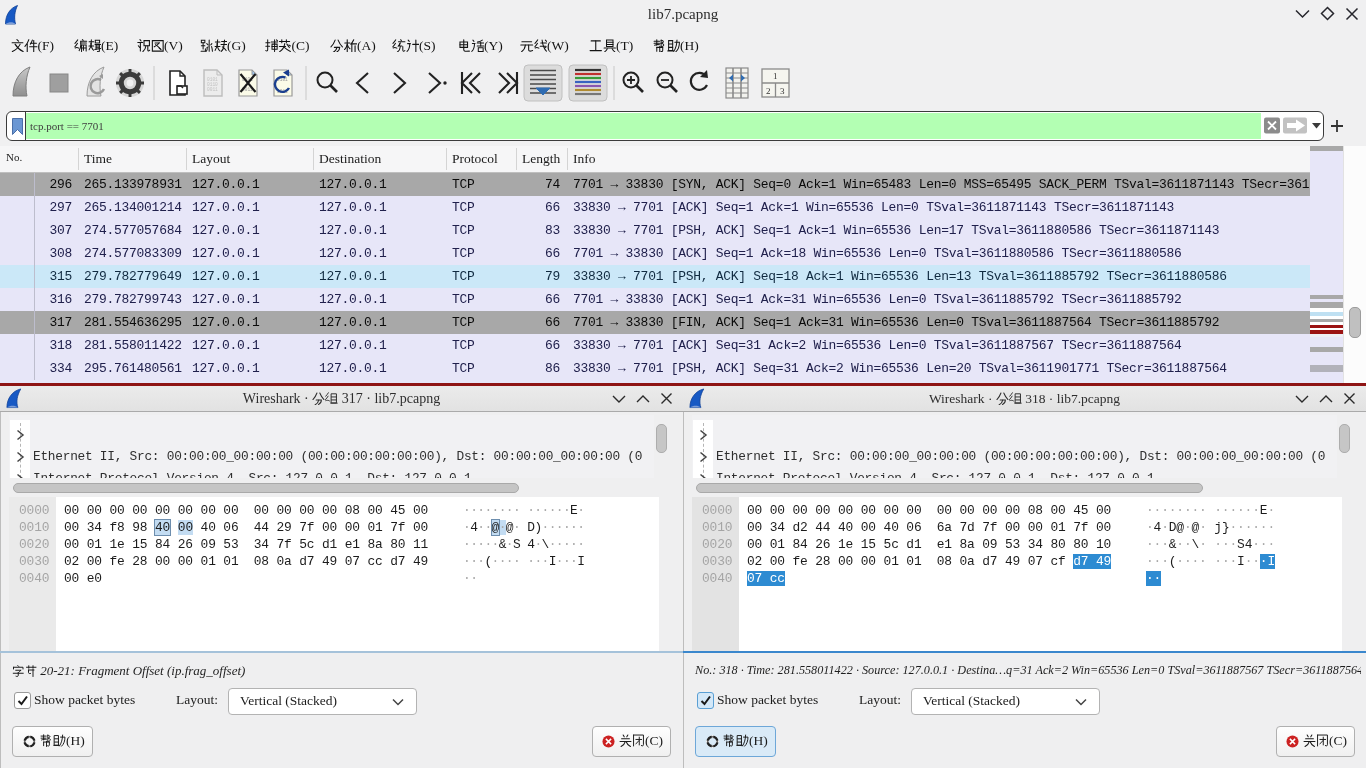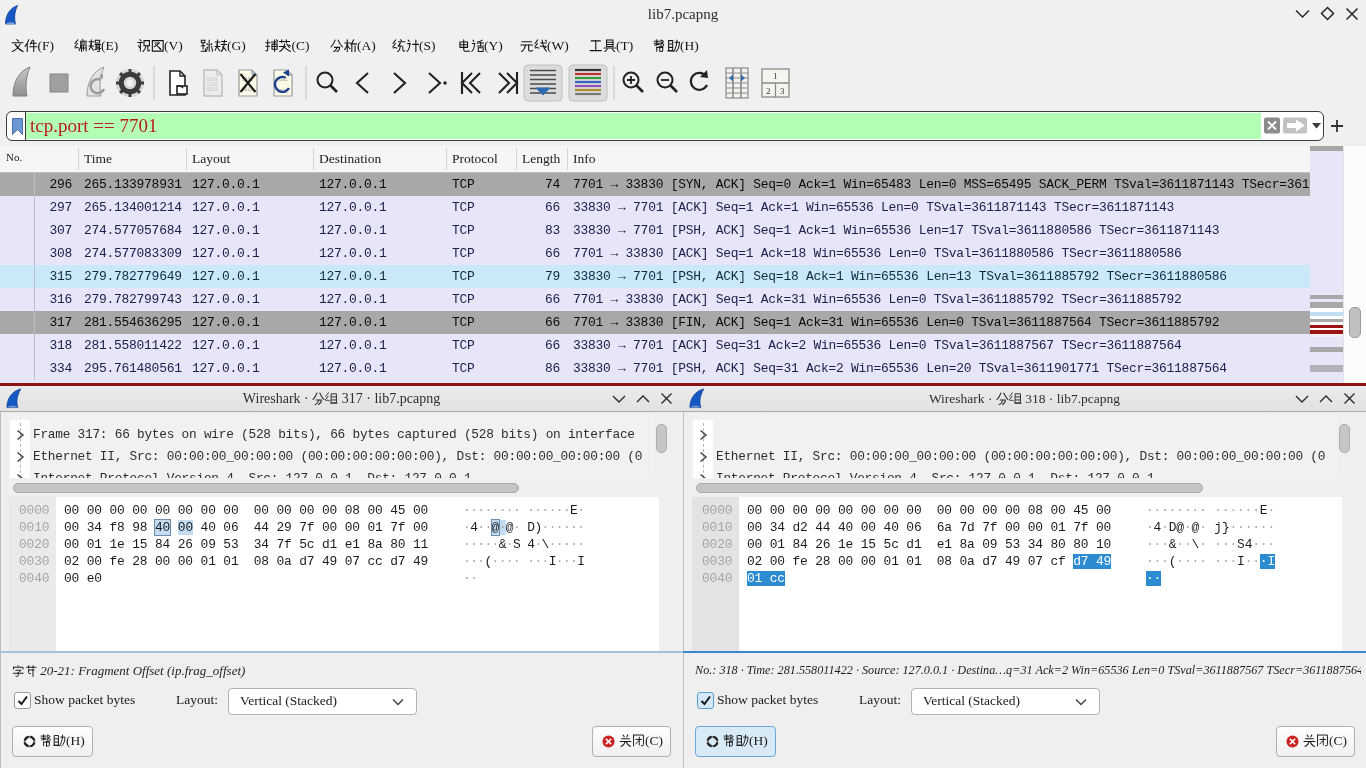--- a/index.html
+++ b/index.html
@@ -443,21 +443,21 @@
       <text x="780" y="31.5">3</text>
     </g>
 </svg>
 
 <div class="a" style="left:6px;top:111px;width:1316px;height:28px;background:#fff;border:1.5px solid #3b3b3b;border-radius:6px"></div>
 <div class="a" style="left:26px;top:113px;width:1235px;height:26px;background:#b3ffb3"></div>
 <div class="a" style="left:25px;top:112px;width:1px;height:28px;background:#3b3b3b"></div>
 <svg class="a" style="left:12px;top:118px" width="11" height="17" viewBox="0 0 11 17">
     <path d="M0.5 0.5 H10.5 V16.5 L5.5 11.5 L0.5 16.5 Z" fill="#6b97d3" stroke="#4a6fa8"></path>
   </svg>
-<div class="a" style="left:30px;top:113px;height:22px;line-height:26px;font-size:19px;color:#b91c1c">tcp.port == 7701</div>
+<div class="a" style="left:30px;top:113px;height:22px;line-height:26px;font-size:11px;color:#404040">tcp.port == 7701</div>
 <svg class="a" style="left:1263px;top:117px" width="60" height="17" viewBox="0 0 60 17">
  <rect x="1" y="0.5" width="16" height="16" rx="2" fill="#8c8c8c"></rect>
  <path d="M5 4.5 L13 12.5 M13 4.5 L5 12.5" stroke="#fff" stroke-width="1.8"></path>
  <rect x="20" y="0.5" width="24" height="16" rx="2" fill="#c2c2c2"></rect>
  <path d="M24 6 h9 v-3.5 l9 6 l-9 6 v-3.5 h-9 z" fill="#fff"></path>
  <path d="M49 6 h9 l-4.5 5.5 z" fill="#3a3a3a"></path>
 </svg>
 <svg class="a" style="left:1330px;top:119px" width="14" height="14" viewBox="0 0 14 14">
     <path d="M7 1 V13 M1 7 H13" stroke="#333" stroke-width="1.8"></path>
   </svg>
@@ -528,21 +528,20 @@
       <path d="M25 10 L31 4 L37 10"></path>
       <path d="M49.5 1.5 L59.5 11.5 M59.5 1.5 L49.5 11.5"></path>
     </g>
   </svg>
 <div class="a" style="left:9px;top:415px;width:645px;height:63px;background:#f1f1f3;overflow:hidden">
     <div class="a" style="left:1px;top:5px;width:20px;height:58px;background:#fff"></div>
     <div class="a" style="left:11px;top:8px;width:1px;height:55px;border-left:1px dashed #b5b5b5"></div>
     <svg class="a" style="left:6px;top:14px" width="10" height="12" viewBox="0 0 10 12">
       <path d="M2.5 1.5 L8 6 L2.5 10.5" fill="none" stroke="#444" stroke-width="1.5"></path>
     </svg>
-    <div class="a mono" style="left:24px;top:12px;font-size:12.8px;color:#2e2e2e;white-space:pre">Frame 317: 66 bytes on wire (528 bits), 66 bytes captured (528 bits) on interface</div>
     <svg class="a" style="left:6px;top:36px" width="10" height="12" viewBox="0 0 10 12">
       <path d="M2.5 1.5 L8 6 L2.5 10.5" fill="none" stroke="#444" stroke-width="1.5"></path>
     </svg>
     <div class="a mono" style="left:24px;top:34px;font-size:12.8px;color:#2e2e2e;white-space:pre">Ethernet II, Src: 00:00:00_00:00:00 (00:00:00:00:00:00), Dst: 00:00:00_00:00:00 (0</div>
     <svg class="a" style="left:6px;top:58px" width="10" height="12" viewBox="0 0 10 12">
       <path d="M2.5 1.5 L8 6 L2.5 10.5" fill="none" stroke="#444" stroke-width="1.5"></path>
     </svg>
     <div class="a mono" style="left:24px;top:56px;font-size:12.8px;color:#2e2e2e;white-space:pre">Internet Protocol Version 4, Src: 127.0.0.1, Dst: 127.0.0.1</div>
   </div>
 <div class="a" style="left:656px;top:424px;width:9px;height:27px;background:#c6c6c6;border:1px solid #adadad;border-radius:5px"></div>
@@ -641,21 +640,21 @@
 <div class="hx ofs" style="left:702px;top:519px">0010</div>
 <div class="hx" style="left:747px;top:519px">00 34 d2 44 40 00 40 06  6a 7d 7f 00 00 01 7f 00</div>
 <div class="hx" style="left:1146px;top:519px"><i class="dt">·</i>4<i class="dt">·</i>D@<i class="dt">·</i>@<i class="dt">·</i> j}<i class="dt">······</i></div>
 <div class="hx ofs" style="left:702px;top:536px">0020</div>
 <div class="hx" style="left:747px;top:536px">00 01 84 26 1e 15 5c d1  e1 8a 09 53 34 80 80 10</div>
 <div class="hx" style="left:1146px;top:536px"><i class="dt">···</i>&amp;<i class="dt">··</i>\<i class="dt">·</i> <i class="dt">···</i>S4<i class="dt">···</i></div>
 <div class="hx ofs" style="left:702px;top:553px">0030</div>
 <div class="hx" style="left:747px;top:553px">02 00 fe 28 00 00 01 01  08 0a d7 49 07 cf <span style="background:#2d8bd2;color:#fff">d7 49</span></div>
 <div class="hx" style="left:1146px;top:553px"><i class="dt">···</i>(<i class="dt">····</i> <i class="dt">···</i>I<i class="dt">··</i><span style="background:#2d8bd2;color:#fff"><i class="dt" style="color:#fff">·</i>I</span></div>
 <div class="hx ofs" style="left:702px;top:570px">0040</div>
-<div class="hx" style="left:747px;top:570px"><span style="background:#2d8bd2;color:#fff">01 cc</span></div>
+<div class="hx" style="left:747px;top:570px"><span style="background:#2d8bd2;color:#fff">07 cc</span></div>
 <div class="hx" style="left:1146px;top:570px"><span style="background:#2d8bd2;color:#fff"><i class="dt" style="color:#fff">··</i></span></div>
 <div class="a" style="left:683px;top:651px;width:683px;height:2px;background:#3a87cd"></div>
 <div class="a it" style="left:695px;top:663px;font-size:12.2px;color:#1e1e1e;width:666px;white-space:nowrap;overflow:hidden">No.: 318 · Time: 281.558011422 · Source: 127.0.0.1 · Destina…q=31 Ack=2 Win=65536 Len=0 TSval=3611887567 TSecr=3611887564</div>
 <div class="a" style="left:697px;top:692px;width:15px;height:15px;background:#d4e8f8;border:1px solid #5a9fd4;border-radius:3px"></div>
 <svg class="a" style="left:699px;top:694px" width="13" height="13" viewBox="0 0 13 13">
     <path d="M2.5 7 L5.5 10 L11 2.5" fill="none" stroke="#1a1a1a" stroke-width="2"></path>
   </svg>
 <div class="a" style="left:717px;top:692px;font-size:13.5px">Show packet bytes</div>
 <div class="a" style="left:859px;top:692px;font-size:13.5px">Layout:</div>
 <div class="dd" style="left:911px;top:688px"><span style="margin-left:11px">Vertical (Stacked)</span><svg class="a" style="right:12px;top:9px" width="12" height="8" viewBox="0 0 12 8">

